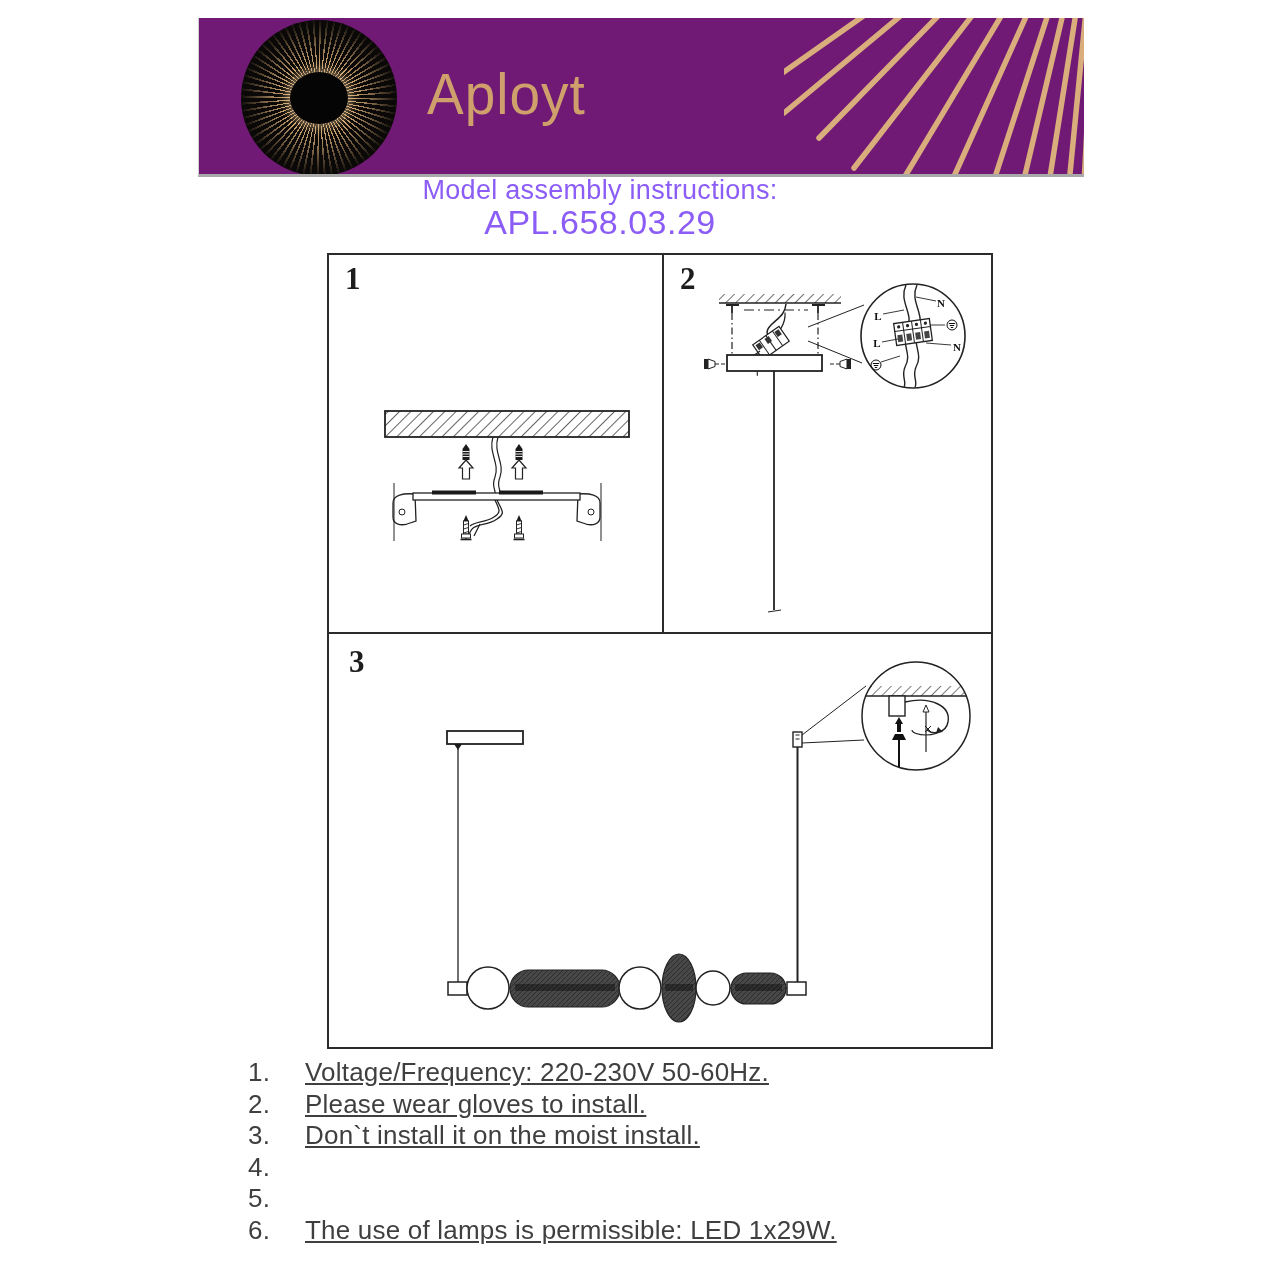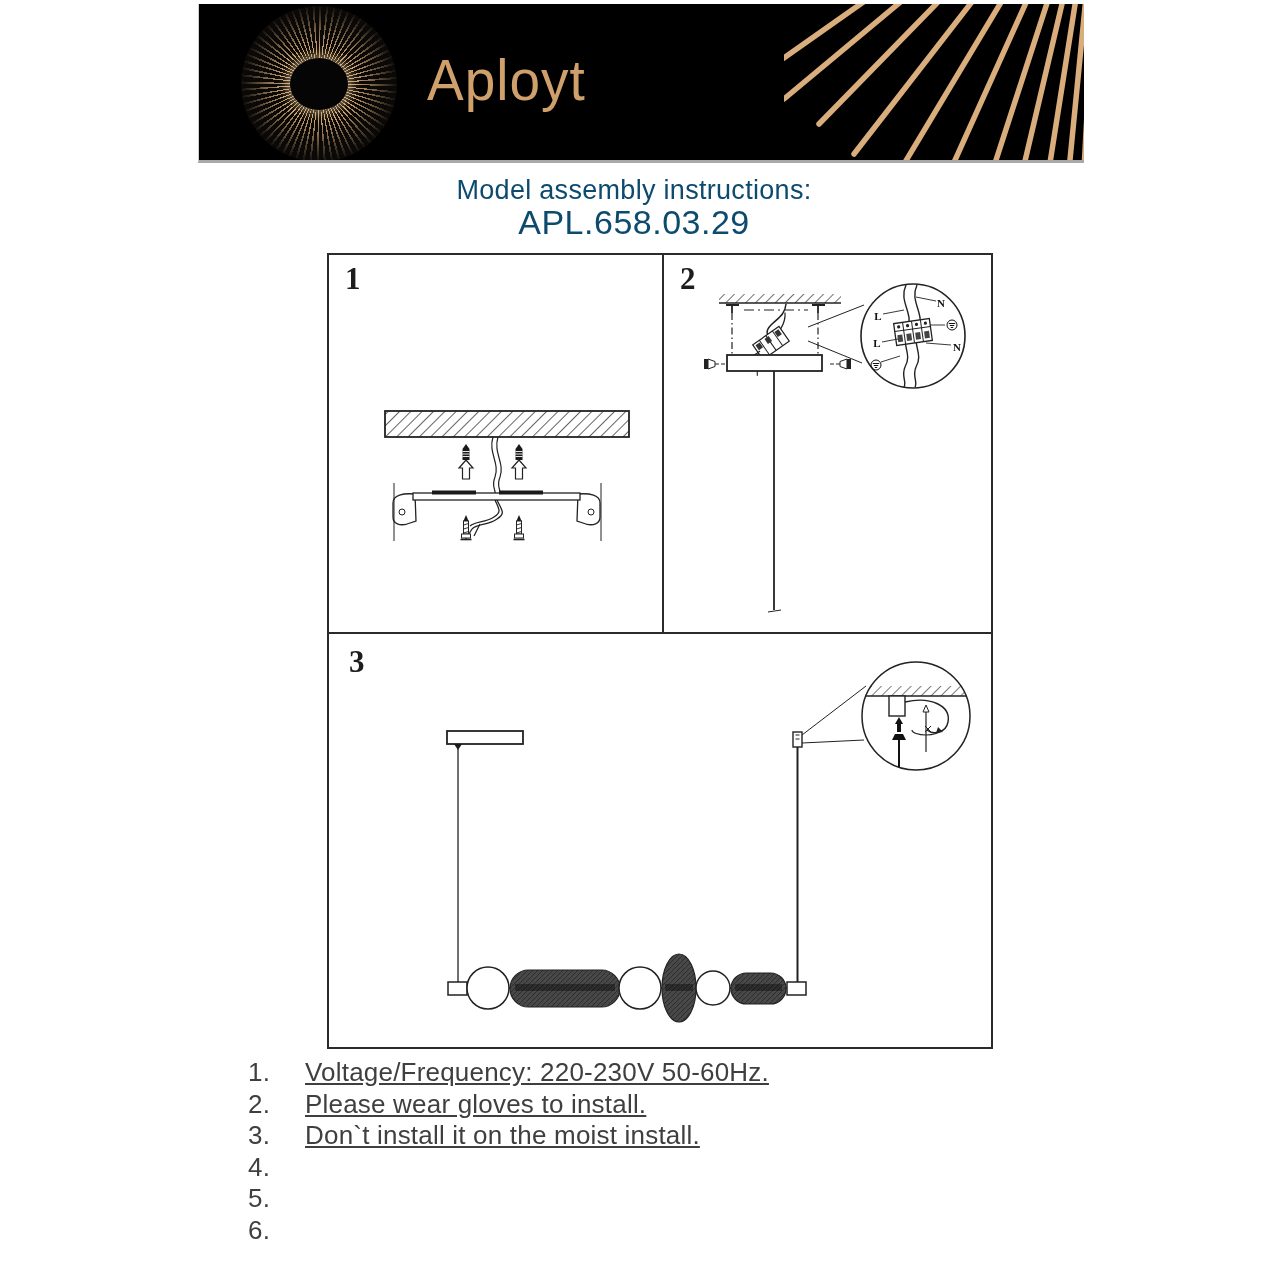--- a/index.html
+++ b/index.html
@@ -1,33 +1,33 @@
 <!DOCTYPE html>
 <html><head>
 <meta charset="utf-8">
 <style>
   html,body{margin:0;padding:0;background:#ffffff;}
   .page{position:relative;width:1280px;height:1280px;background:#ffffff;overflow:hidden;
         font-family:"Liberation Sans", sans-serif;color:#222;}
 
   
-  .banner{position:absolute;left:198px;top:4px;width:885px;height:156px;background:#000000;
+  .banner{position:absolute;left:198px;top:18px;width:885px;height:156px;background:#701a75;
           border-bottom:3px solid #a9a9a9;border-left:1px solid #cfcfcf;overflow:hidden;}
   .sunburst{position:absolute;left:42px;top:2px;width:156px;height:156px;border-radius:50%;
     background:
       radial-gradient(circle, rgba(11,9,7,0) 0 33%, rgba(11,9,7,0.5) 52%, #0b0907 72%),
       repeating-conic-gradient(#caa271 0deg 1.6deg, #0b0907 1.6deg 5.3deg);}
   .sb-core{position:absolute;left:50%;top:50%;width:58px;height:52px;margin:-26px 0 0 -29px;
       background:#060505;border-radius:50%;box-shadow:0 0 10px 4px rgba(236,202,152,0.55);}
   .brand{position:absolute;left:228px;top:0;height:152px;display:flex;align-items:center;
       font-size:55px;color:#cfa06b;letter-spacing:1px;transform:scaleY(1.06);font-weight:400;}
   .rays{position:absolute;right:0;top:0;}
 
   
-  .heading{position:absolute;left:0;top:174px;width:1200px;text-align:center;color:#0c4a6e;margin-left:34px;}
+  .heading{position:absolute;left:0;top:174px;width:1200px;text-align:center;color:#8b5cf6;}
   .heading .title{font-size:27px;line-height:33px;letter-spacing:0.3px;}
   .heading .model{font-size:34px;line-height:30px;letter-spacing:0.5px;}
 
   
   .sheet{position:absolute;left:327px;top:253px;width:662px;height:792px;border:2px solid #2b2b2b;}
   .panel{position:absolute;}
   .p1{left:0;top:0;width:333px;height:377px;border-right:2px solid #2b2b2b;border-bottom:2px solid #2b2b2b;}
   .p2{left:335px;top:0;width:327px;height:377px;border-bottom:2px solid #2b2b2b;}
   .p3{left:0;top:379px;width:662px;height:413px;}
   .pnum{position:absolute;left:16px;top:6px;font-family:"Liberation Serif", serif;font-weight:bold;
@@ -357,16 +357,17 @@
       <span class="t">Don`t install it on the moist install.</span>
     </div>
     <div class="note">
       <span class="n">4.</span>
     </div>
     <div class="note">
       <span class="n">5.</span>
     </div>
     <div class="note">
       <span class="n">6.</span>
+      <span class="t">The use of lamps is permissible: LED 1x29W.</span>
     </div>
   </div>
 
 </div>
 
 </body></html>

